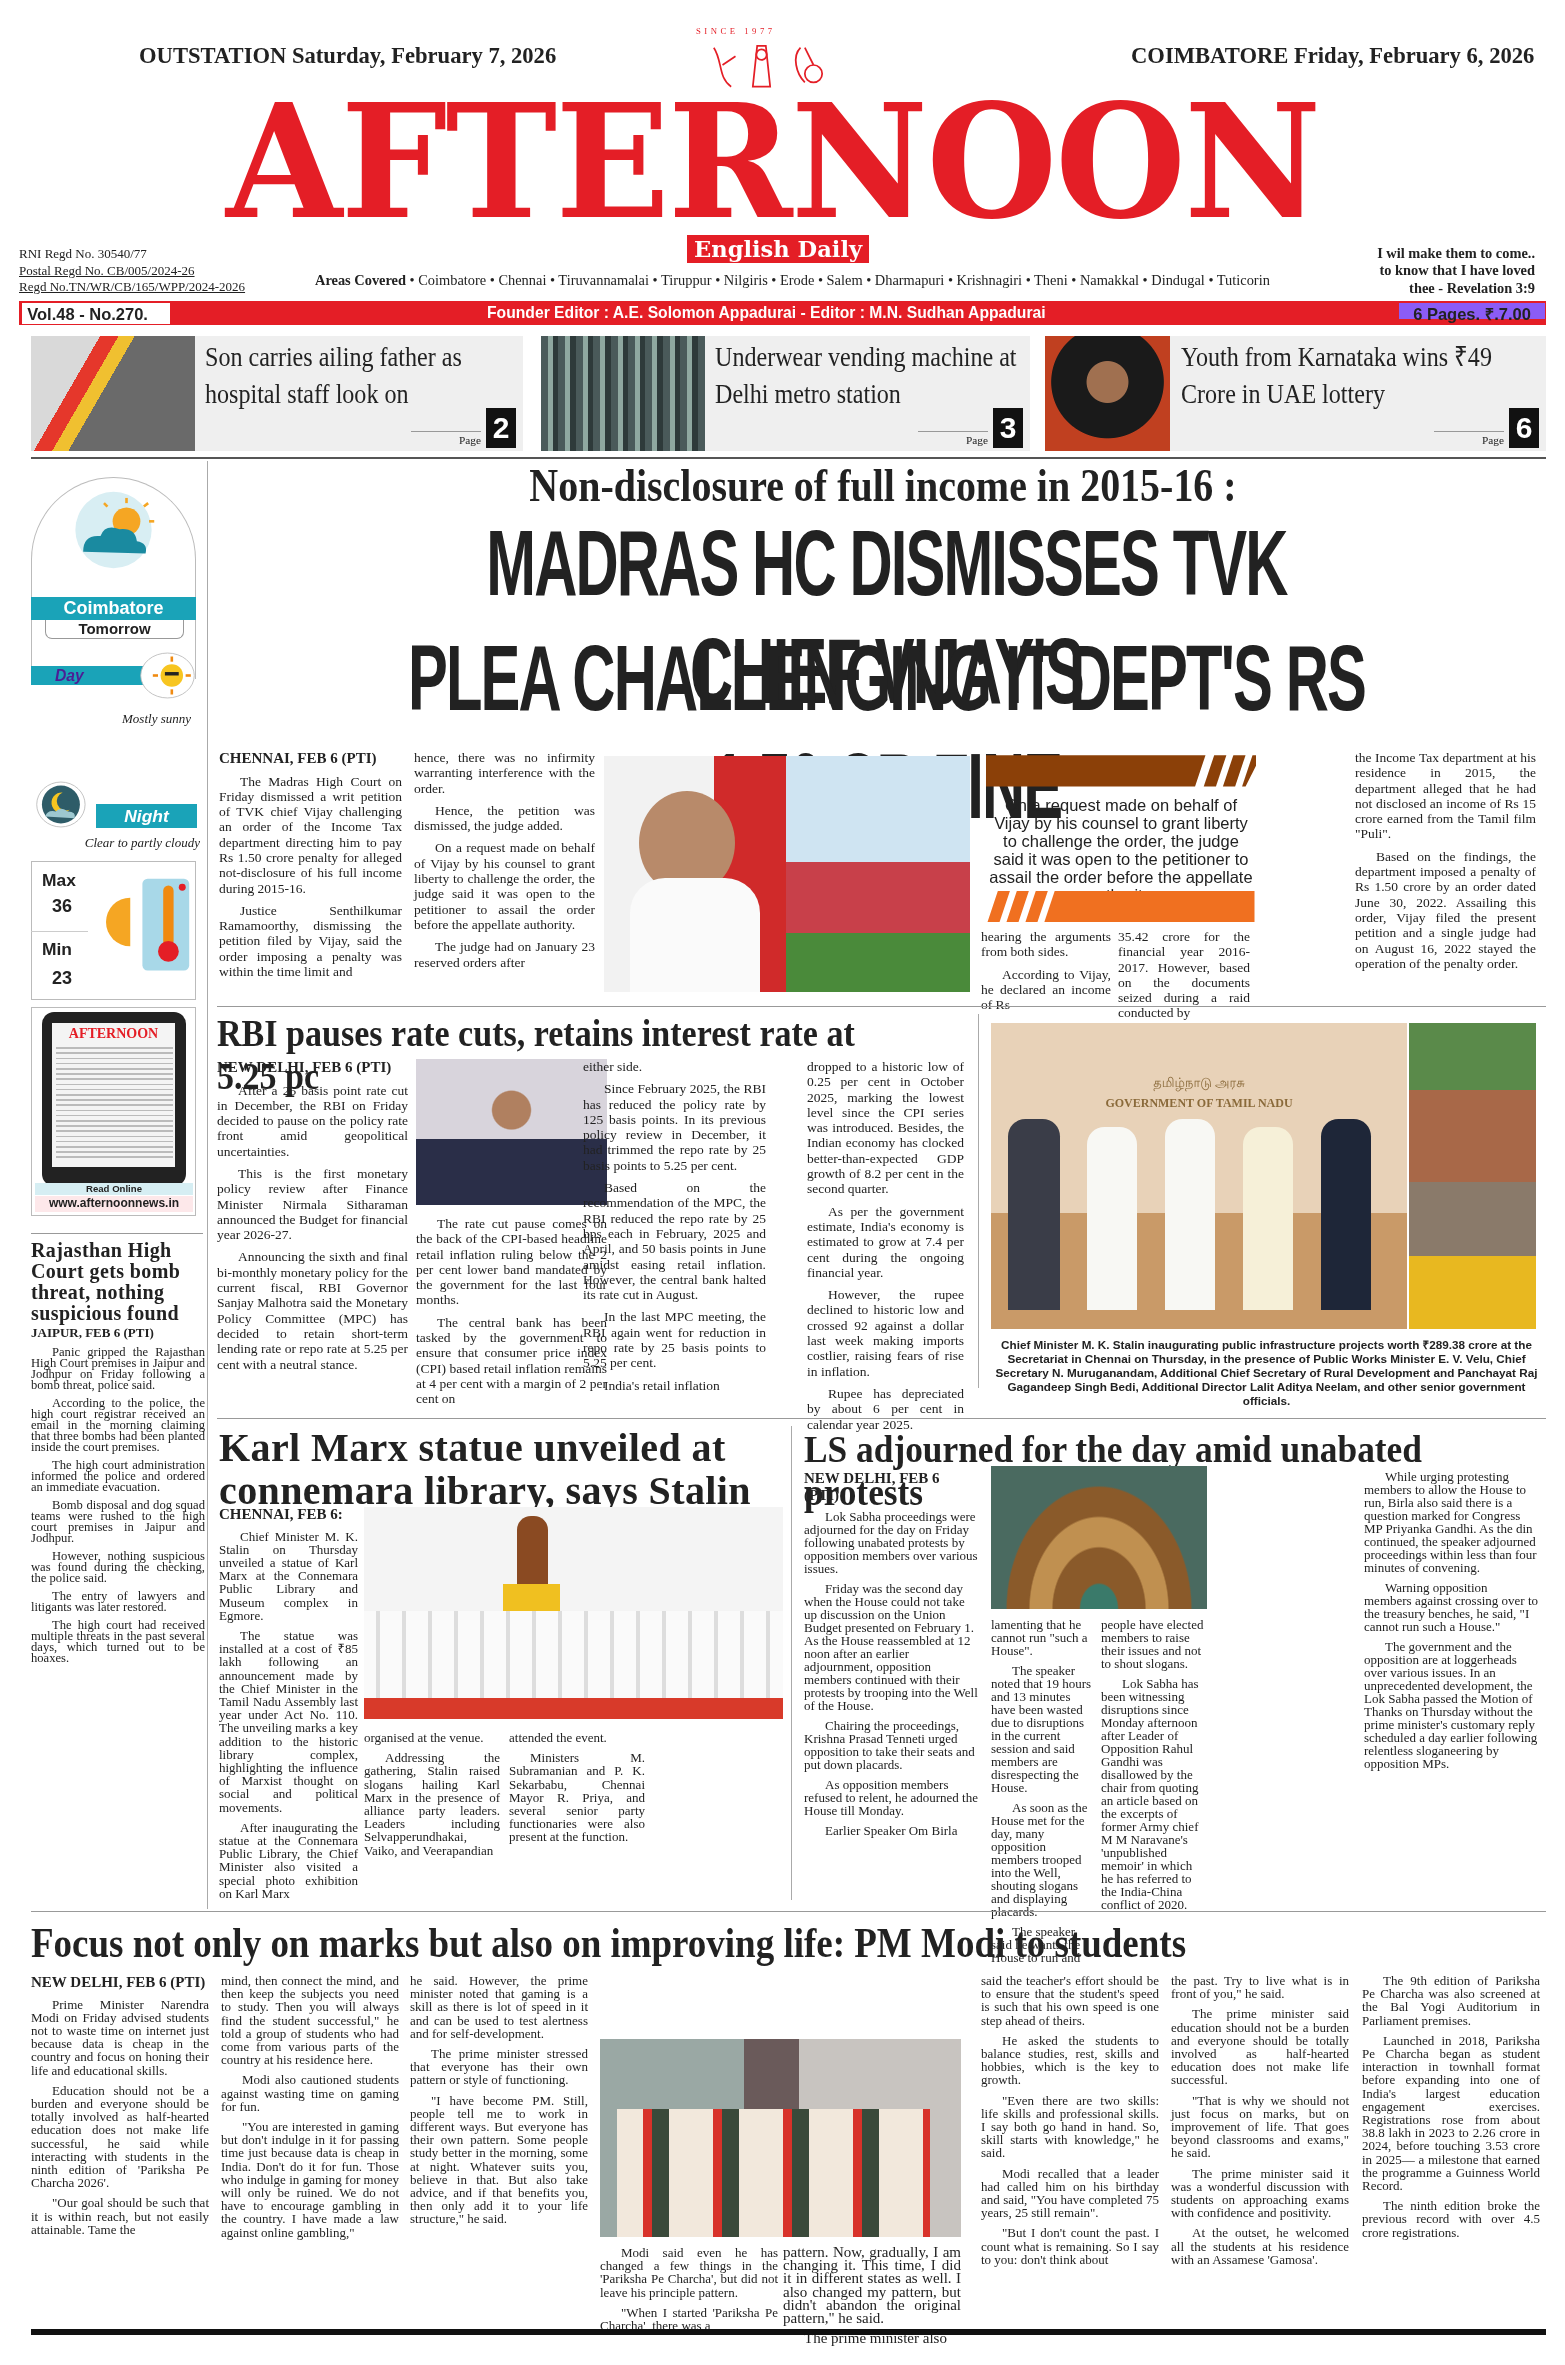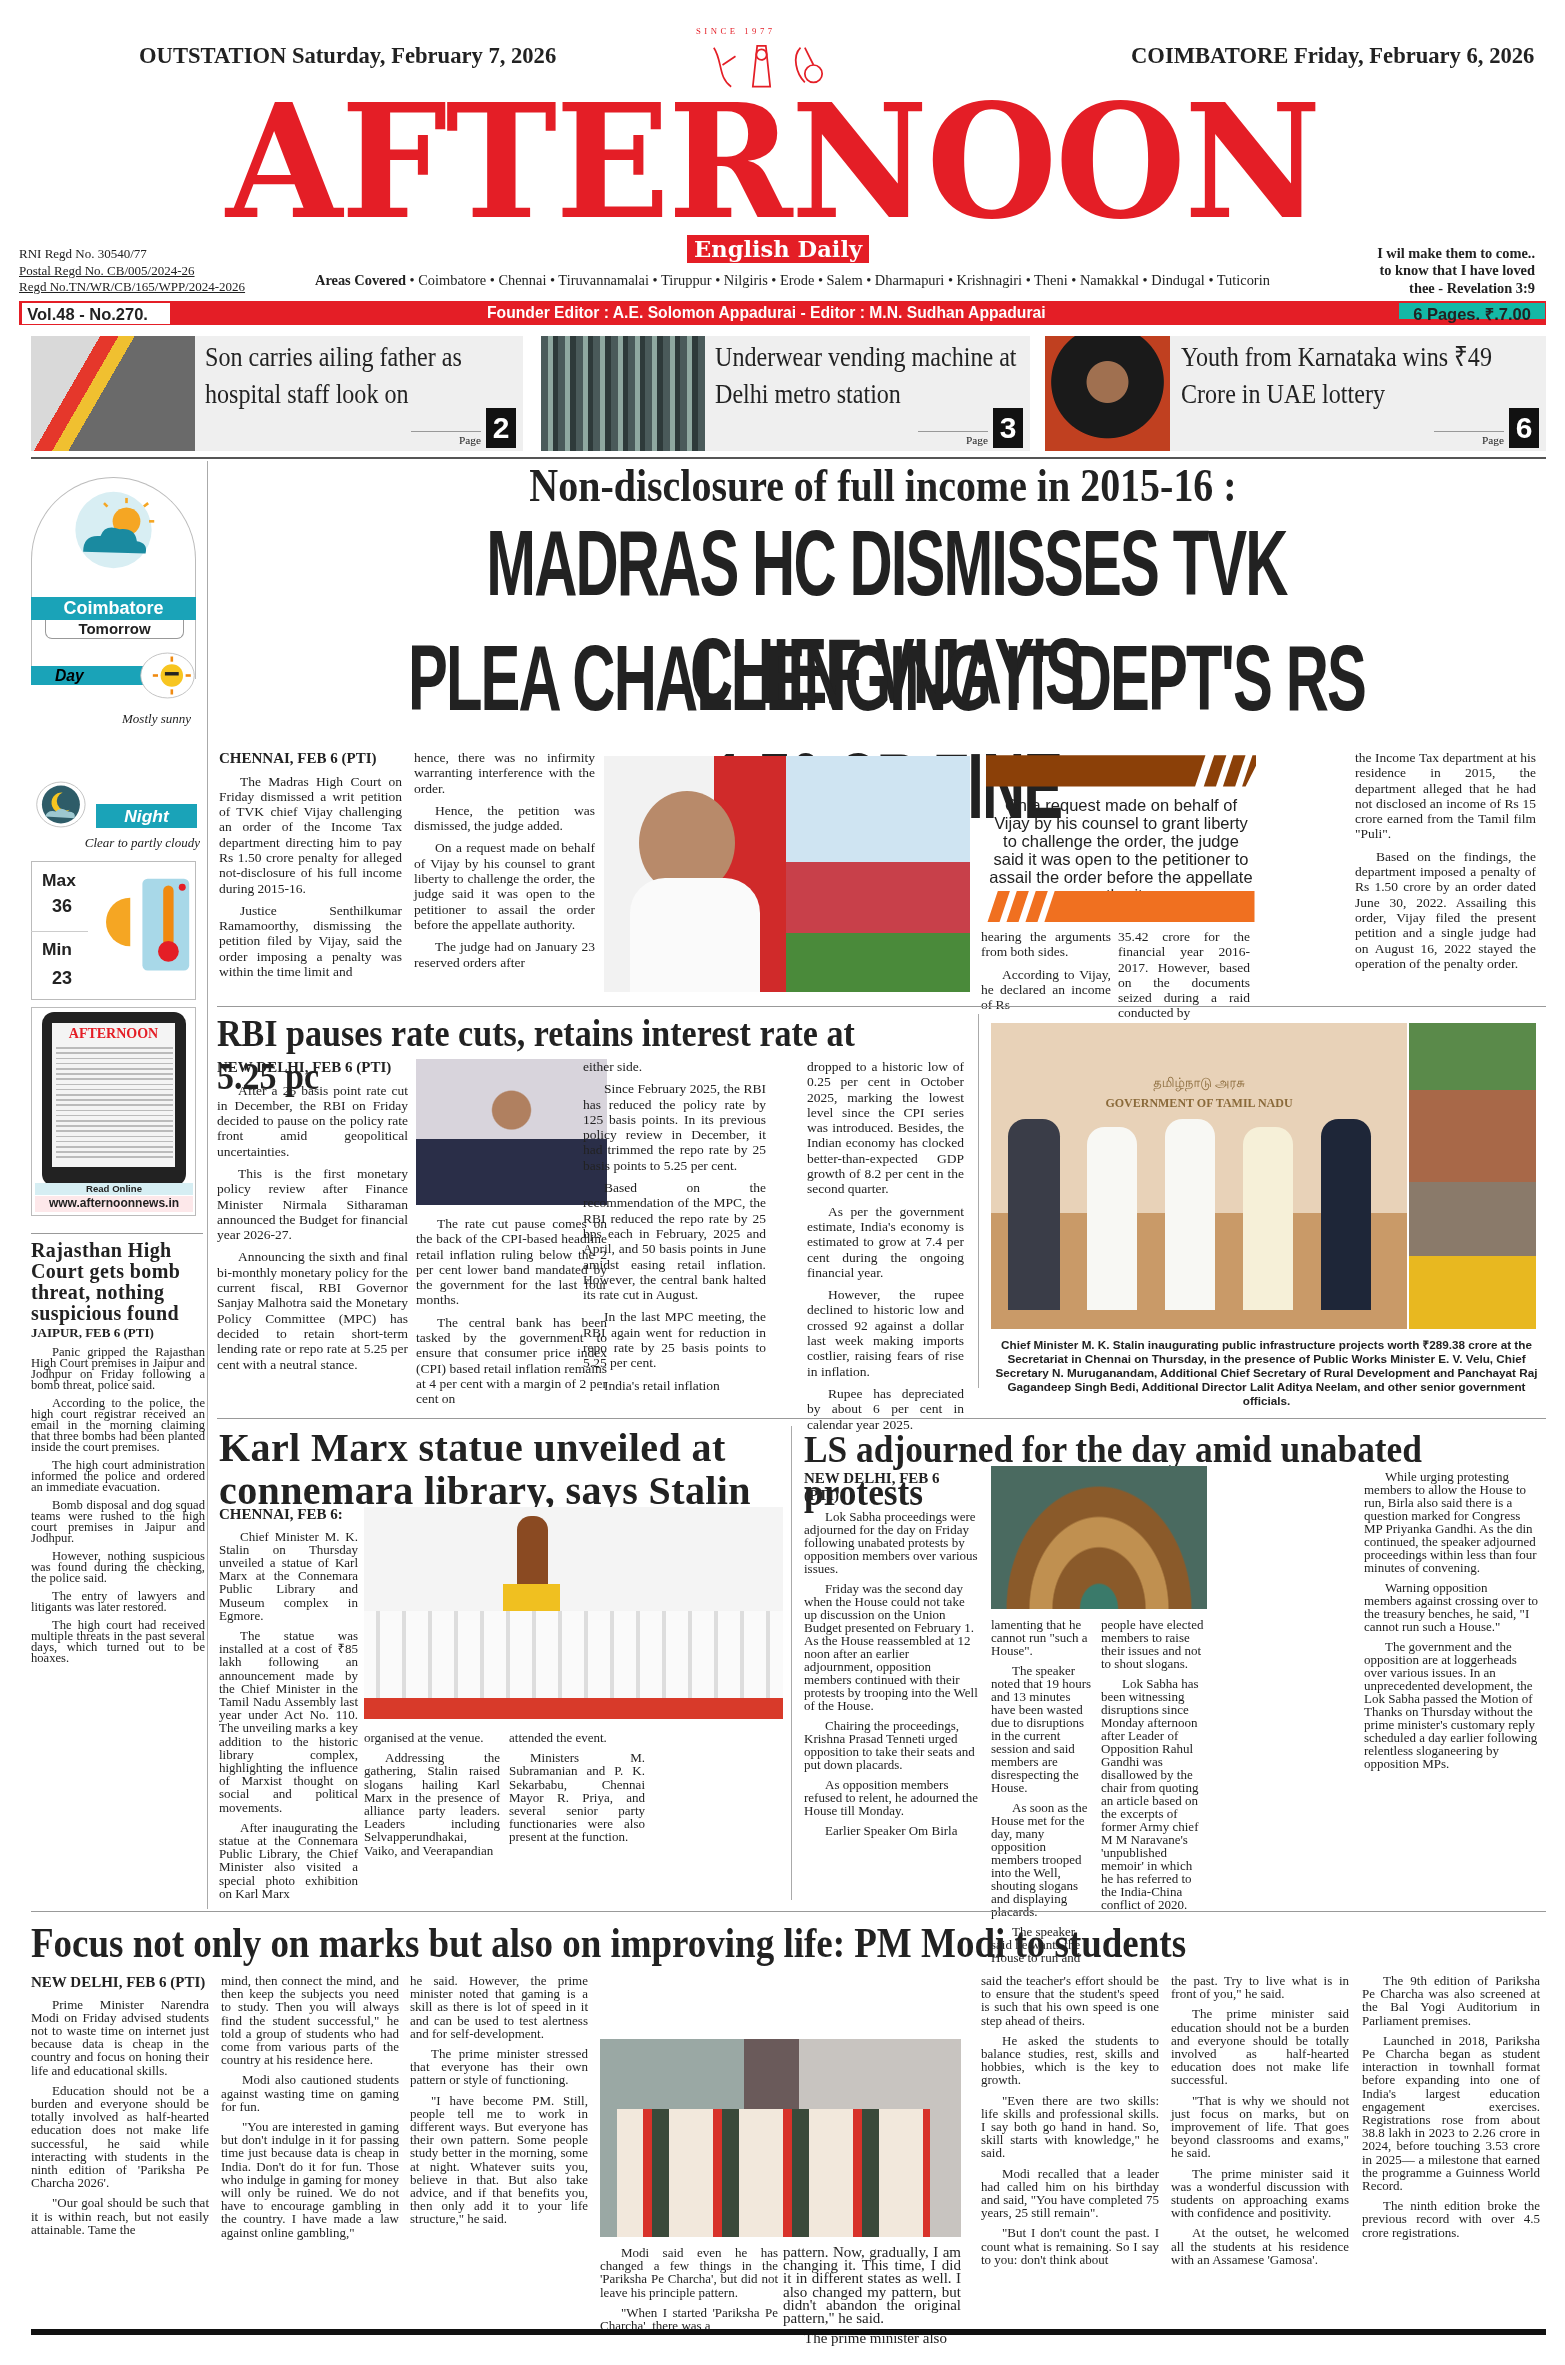--- a/index.html
+++ b/index.html
@@ -13,21 +13,21 @@
 .since{left:696px;top:26px;font-size:8.7px;letter-spacing:3.5px;color:#e41e26}
 .emblem{left:696px;top:39px;width:183px;height:52px}
 .engdaily{left:687px;top:235px;background:#e41e26;color:#fff;font-weight:bold;font-size:22.6px;padding:0 7px;height:28px;line-height:28px;font-family:"DejaVu Serif",serif}
 .regd{left:19px;top:246px;font-size:13px;line-height:16.5px;color:#222}
 .areas{left:315px;top:272px;font-size:14.4px;color:#222}
 .areas b{font-weight:bold}
 .verse{left:1296px;top:245px;width:239px;text-align:right;font-size:14.4px;font-weight:bold;line-height:17.4px}
 .redbar{left:19px;top:301px;width:1527px;height:24px;background:#e41e26}
 .vol{left:21px;top:302px;height:22.6px;width:150px;background:#fff;border:0.9px solid #e41e26;font-family:"Liberation Sans",sans-serif;font-weight:bold;font-size:16.5px;line-height:22.6px;padding-left:5.2px;transform-origin:left;color:#222}
 .editors{left:487px;top:302px;color:#fff;font-family:"Liberation Sans",sans-serif;font-weight:bold;font-size:15.7px;line-height:22.6px}
-.price{left:1398px;top:302px;height:18px;width:148px;background:#14b8a6;border:0.9px solid #e41e26;font-family:"Liberation Sans",sans-serif;font-weight:bold;font-size:16.5px;line-height:22.6px;text-align:center;color:#222}
+.price{left:1398px;top:302px;height:18px;width:148px;background:#8b5cf6;border:0.9px solid #e41e26;font-family:"Liberation Sans",sans-serif;font-weight:bold;font-size:16.5px;line-height:22.6px;text-align:center;color:#222}
 
 .teaser{top:336px;height:115px;background:#efefef}
 .teaser .img{position:absolute;left:0;top:0;height:115px;width:164px}
 .teaser .txt{position:absolute;left:174px;top:1.7px;font-size:28px;line-height:37px;color:#222;transform:scaleX(.86);transform-origin:left}
 .teaser .pg{position:absolute;right:7px;bottom:3.5px;width:30px;height:40px;background:#111;color:#fff;font-family:"Liberation Sans",sans-serif;font-weight:bold;font-size:30px;text-align:center;line-height:40px}
 .teaser .pglbl{position:absolute;right:42px;bottom:5.2px;font-size:11.3px}
 .teaser .pgline{position:absolute;right:42px;bottom:19px;width:70px;border-top:1.7px solid #999}
 .rule{height:0;border-top:2.6px solid #555}
 .rule-thin{height:0;border-top:1.7px solid #999}
 .vrule{width:0;border-left:1.7px solid #aaa}
@@ -105,21 +105,21 @@
   <g stroke="#f5a623" stroke-width="3">
       <line x1="80" y1="8" x2="80" y2="14"></line>
       <line x1="100" y1="18" x2="105" y2="14"></line>
       <line x1="106" y1="35" x2="112" y2="35"></line>
       <line x1="58" y1="18" x2="54" y2="14"></line>
     </g>
   <path d="M30 70 Q30 50 50 52 Q55 38 72 44 Q90 42 92 58 Q105 60 102 72 Z" fill="#1a8aa0"></path>
 </svg>
 <div class="abs sans" style="left:31px;top:597px;width:165px;height:22.6px;background:#1aa3b8;color:#fff;text-align:center;font-weight:bold;font-size:18px;line-height:22.6px">Coimbatore</div>
 <div class="abs sans" style="left:45px;top:620px;width:139px;height:19px;border:0.9px solid #999;border-top:none;border-radius:0 0 7px 7px;text-align:center;font-weight:bold;font-size:15px;line-height:17.4px">Tomorrow</div>
-<div class="abs sans" style="left:31px;top:666px;width:113px;height:19px;background:#1aa3b8;color:#000000;font-style:italic;font-weight:bold;font-size:15.7px;line-height:19px;padding-left:24px">Day</div>
+<div class="abs sans" style="left:31px;top:666px;width:113px;height:19px;background:#1aa3b8;color:#4c1d95;font-style:italic;font-weight:bold;font-size:15.7px;line-height:19px;padding-left:24px">Day</div>
 <svg class="abs" style="left:139px;top:651px" width="57" height="49" viewBox="0 0 66 56">
   <ellipse cx="33" cy="28" rx="31" ry="26" fill="#fff" stroke="#bbb"></ellipse>
   <circle cx="38" cy="28" r="13" fill="#f7c520"></circle>
   <g stroke="#f08a10" stroke-width="3">
       <line x1="38" y1="6" x2="38" y2="12"></line>
       <line x1="38" y1="44" x2="38" y2="50"></line>
       <line x1="16" y1="28" x2="22" y2="28"></line>
       <line x1="54" y1="28" x2="60" y2="28"></line>
     </g>
   <rect x="30" y="24" width="16" height="4" fill="#222"></rect>

